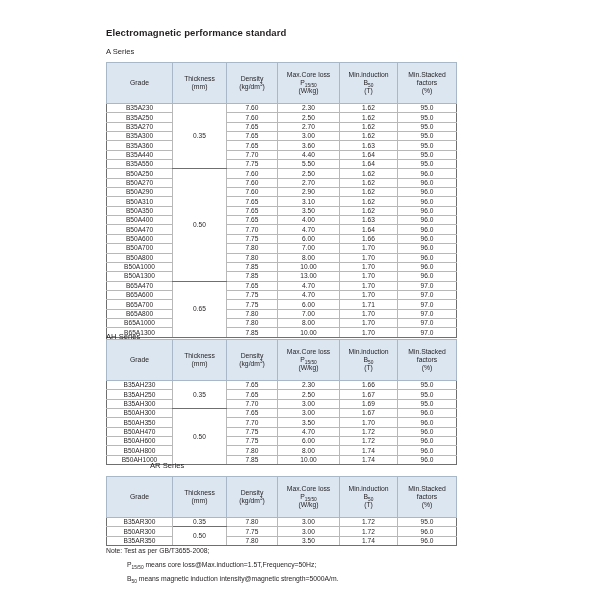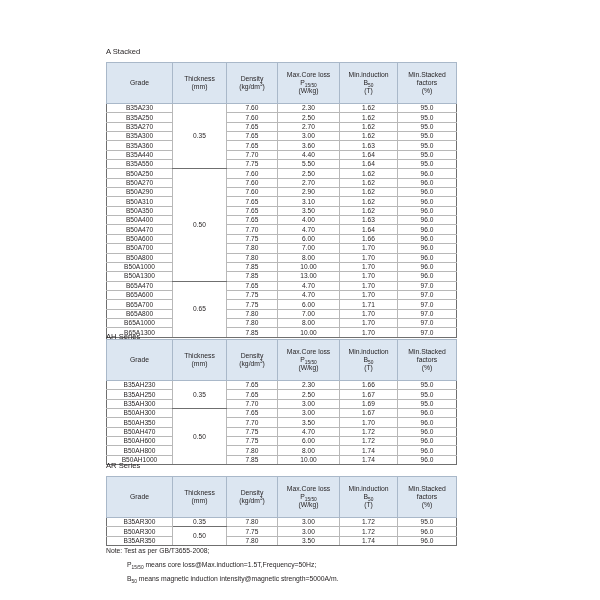--- a/index.html
+++ b/index.html
@@ -115,22 +115,23 @@
   col.c-density   { width: 51px; }
   col.c-coreloss  { width: 62px; }
   col.c-induction { width: 58px; }
   col.c-stacked   { width: 59px; }
 </style>
 </head>
 <body>
 
 <div class="page">
 
-
-  <div class="series-label" style="top:47px;">A Stacked</div>
+  <div class="doc-title">Electromagnetic performance standard</div>
+
+  <div class="series-label" style="top:47px;">A Series</div>
   <table class="spec" id="table-a" style="top:62px;">
     <colgroup>
       <col class="c-grade">
         <col class="c-thick">
         <col class="c-density">
       <col class="c-coreloss">
         <col class="c-induction">
         <col class="c-stacked">
     </colgroup>
     <thead>
@@ -447,21 +448,21 @@
         <tr>
           <td class="grade">B50AH1000</td>
           <td>7.85</td>
           <td>10.00</td>
           <td>1.74</td>
           <td class="last">96.0</td>
         </tr>
       </tbody>
   </table>
 
-  <div class="series-label" style="top:461px;">AR Series</div>
+  <div class="series-label" style="top:461px;margin-left:44px;">AR Series</div>
   <table class="spec" id="table-ar" style="top:476px;">
     <colgroup>
       <col class="c-grade">
         <col class="c-thick">
         <col class="c-density">
       <col class="c-coreloss">
         <col class="c-induction">
         <col class="c-stacked">
     </colgroup>
     <thead>

